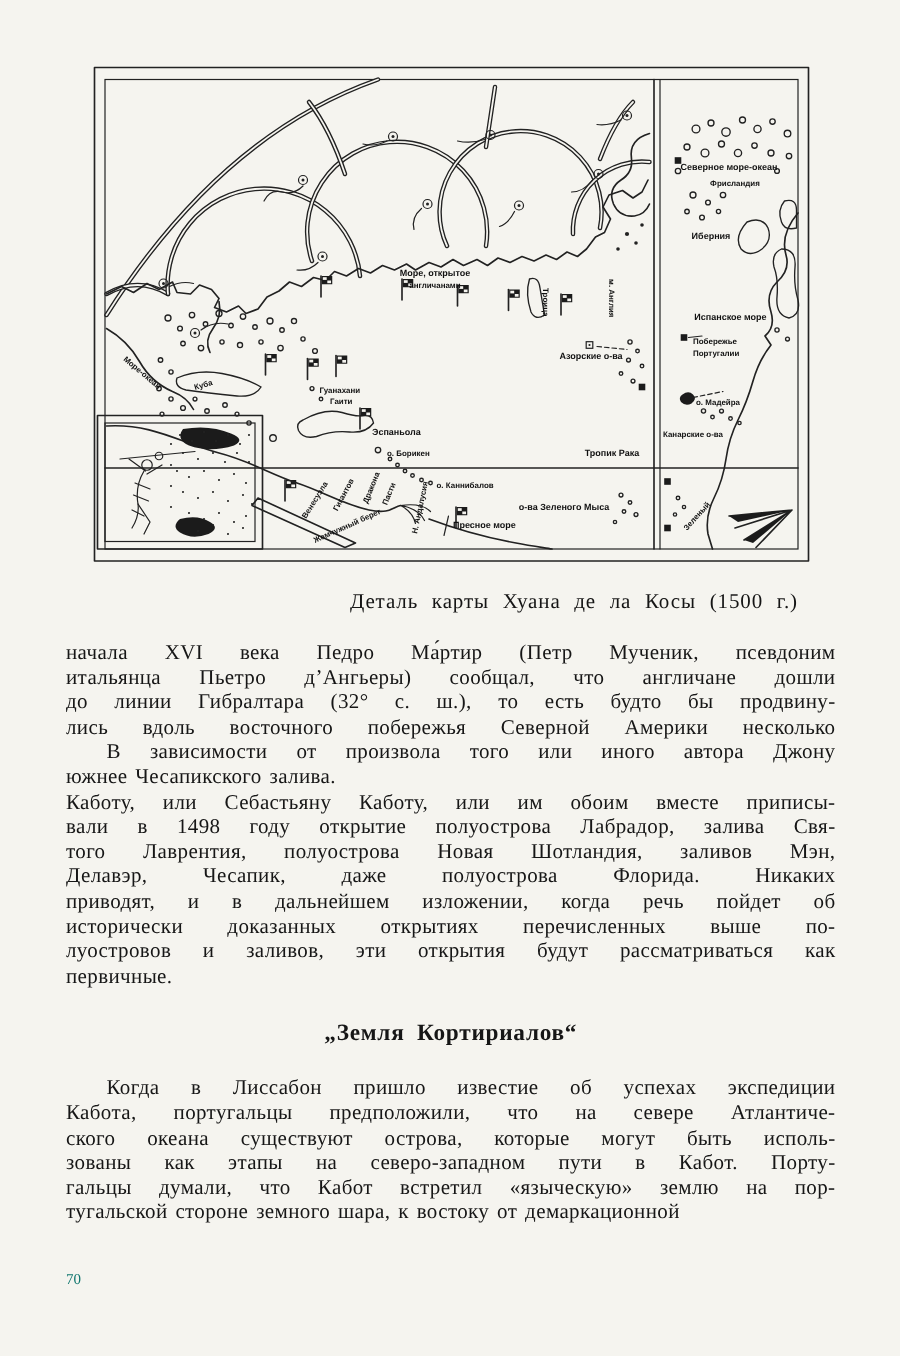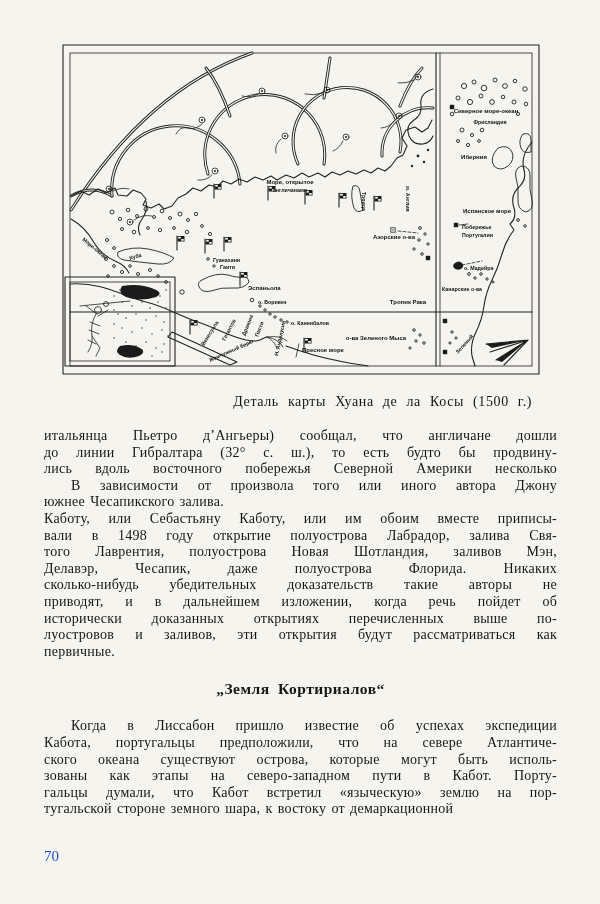--- a/index.html
+++ b/index.html
@@ -9,21 +9,21 @@
   .map-figure svg{display:block;width:478px;height:331px;}
   .caption{position:absolute;left:0;top:394px;width:532px;text-align:right;
            font-size:14px;letter-spacing:0.6px;word-spacing:5px;color:#151515;}
   .textblock{position:absolute;left:44px;top:428px;width:513px;font-size:14px;
              letter-spacing:0.25px;word-spacing:1.5px;color:#161616;}
   .tl{line-height:16.6px;height:16.6px;text-align:justify;text-align-last:justify;white-space:nowrap;}
   .tl.last{text-align-last:left;}
   .tl.in{text-indent:27px;}
   .heading{text-align:center;font-weight:bold;font-size:15.5px;letter-spacing:0.5px;
            word-spacing:4px;margin:20px 0 20px 0;}
-  .page-number{position:absolute;left:44px;top:848px;font-size:15px;color:#1d4ed8;}
+  .page-number{position:absolute;left:44px;top:848px;font-size:10px;color:#0f766e;}
   
   .k{stroke:#222;fill:none;stroke-width:1.1;stroke-linecap:round;stroke-linejoin:round;}
   .kt{stroke:#222;fill:none;stroke-width:0.8;stroke-linecap:round;}
   .k2{stroke:#222;fill:none;stroke-width:3;stroke-linecap:round;stroke-linejoin:round;}
   .kw{stroke:#f5f4ef;fill:none;stroke-width:1.2;stroke-linecap:round;stroke-linejoin:round;}
   .f{fill:#1b1b1b;stroke:none;}
   .isl{fill:none;stroke:#222;stroke-width:0.9;}
   .dot{fill:#222;stroke:none;}
   .lbl{font-family:"Liberation Sans",sans-serif;font-weight:bold;font-size:6px;fill:#111;}
   .sm{font-size:5.3px;}
@@ -338,31 +338,31 @@
         <text class="lbl sm" x="402" y="226">о. Мадейра</text>
         <text class="lbl sm" x="380" y="247">Канарские о-ва</text>
         <text class="lbl sm" x="396" y="310" transform="rotate(-48 396 310)">Зеленый</text>
       </g>
     </svg>
   </div>
 
   <div class="caption">Деталь карты Хуана де ла Косы (1500 г.)</div>
 
   <div class="textblock">
+    <div class="tl">начала XVI века Педро Ма́ртир (Петр Мученик, псевдоним</div>
     <div class="tl">итальянца Пьетро д’Ангьеры) сообщал, что англичане дошли</div>
     <div class="tl">до линии Гибралтара (32° с. ш.), то есть будто бы продвину-</div>
     <div class="tl">лись вдоль восточного побережья Северной Америки несколько</div>
     <div class="tl in">В зависимости от произвола того или иного автора Джону</div>
 
     <div class="tl last">южнее Чесапикского залива.</div>
     <div class="tl">Каботу, или Себастьяну Каботу, или им обоим вместе приписы-</div>
     <div class="tl">вали в 1498 году открытие полуострова Лабрадор, залива Свя-</div>
     <div class="tl">того Лаврентия, полуострова Новая Шотландия, заливов Мэн,</div>
     <div class="tl">Делавэр, Чесапик, даже полуострова Флорида. Никаких</div>
-    <div class="tl">сколько-нибудь убедительных доказательств такие авторы не</div>
     <div class="tl">приводят, и в дальнейшем изложении, когда речь пойдет об</div>
     <div class="tl">исторически доказанных открытиях перечисленных выше по-</div>
     <div class="tl">луостровов и заливов, эти открытия будут рассматриваться как</div>
     <div class="tl last">первичные.</div>
 
     <div class="heading">„Земля Кортириалов“</div>
 
     <div class="tl in">Когда в Лиссабон пришло известие об успехах экспедиции</div>
     <div class="tl">Кабота, португальцы предположили, что на севере Атлантиче-</div>
     <div class="tl">ского океана существуют острова, которые могут быть исполь-</div>

